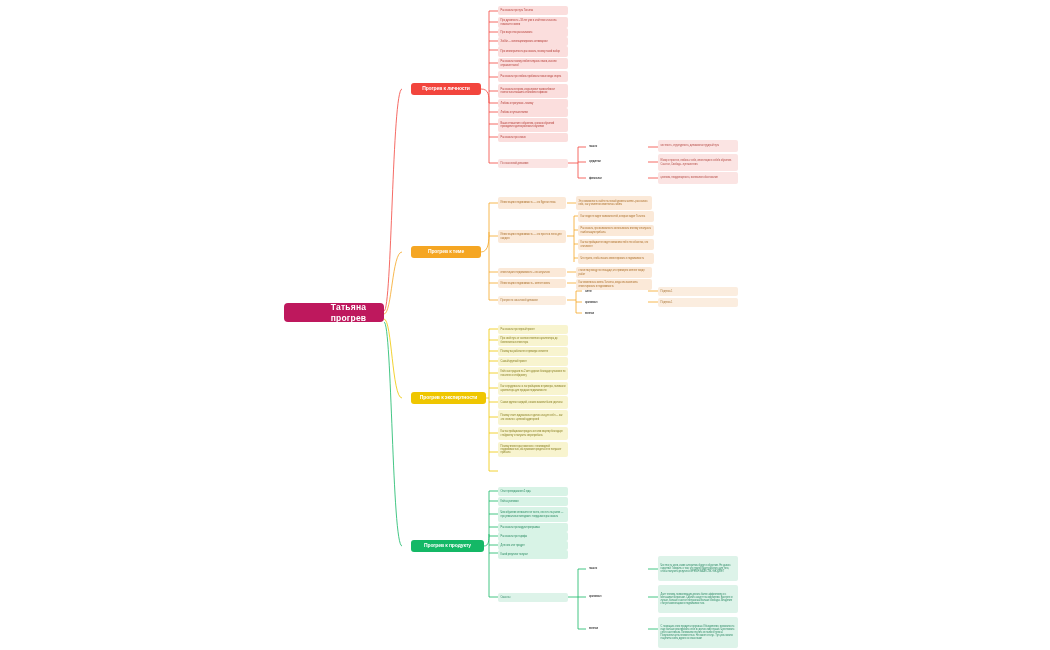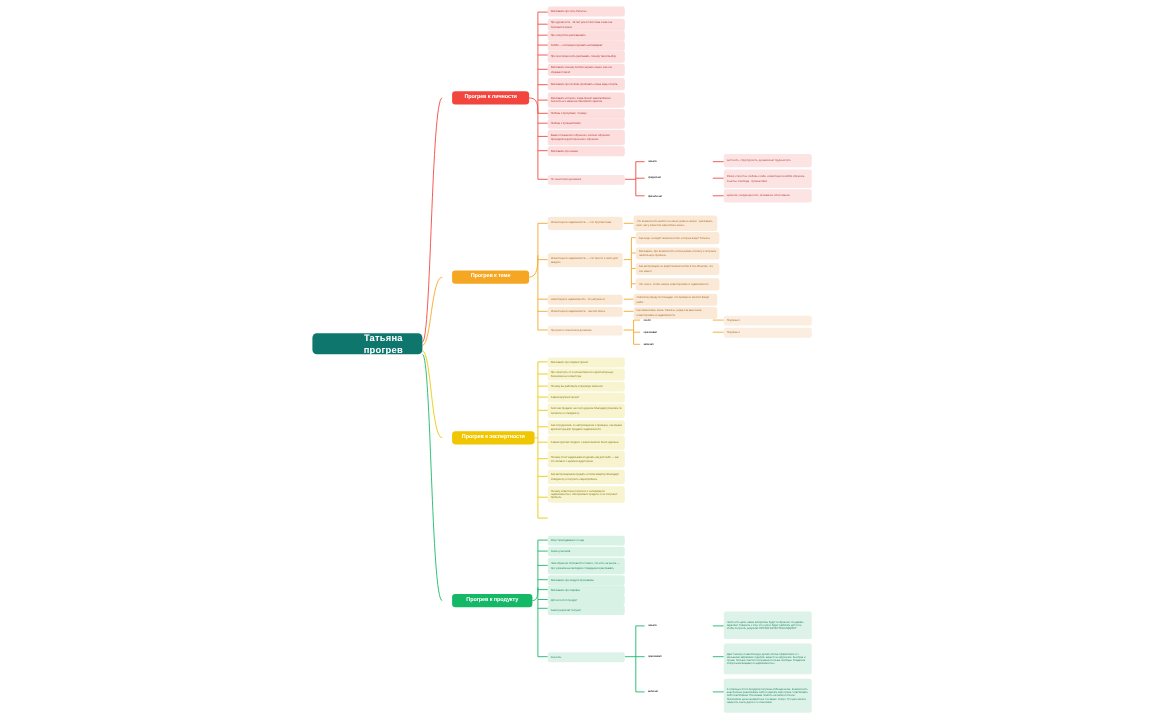--- a/index.html
+++ b/index.html
@@ -23,21 +23,21 @@
   .node {
     position: absolute;
     border-radius: 3px;
     line-height: 1.18;
     letter-spacing: -0.1px;
     word-break: break-word;
     overflow: hidden;
   }
   
   .root {
-    background: #0f766e;
+    background: #be185d;
     color: #ffffff;
     font-size: 8.5px;
     font-weight: bold;
     border-radius: 4px;
     display: flex;
     align-items: center;
     justify-content: center;
     text-align: center;
     letter-spacing: 0.2px;
     padding-left: 29px;

